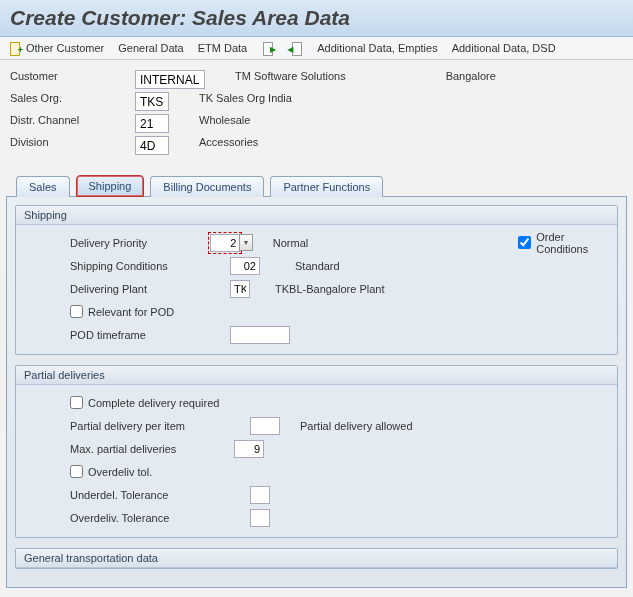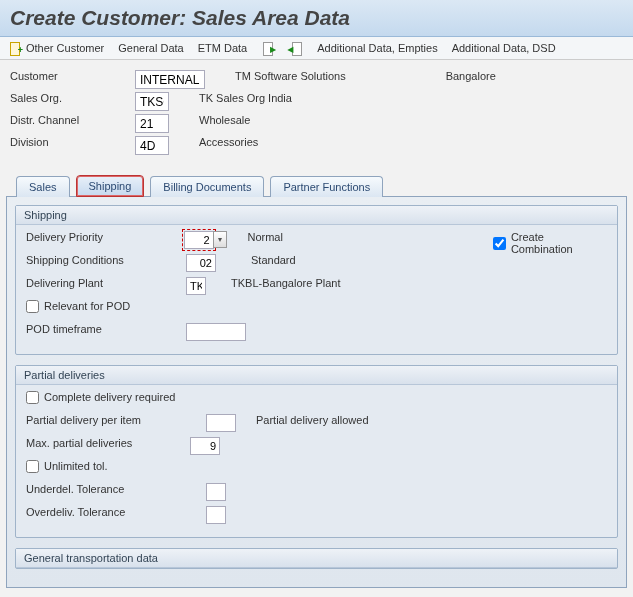--- a/index.html
+++ b/index.html
@@ -117,22 +117,23 @@
   border-bottom:1px solid #b7c6d8;
   padding:3px 8px;
   color:#345;
   font-size:11px;
 }
 .group-body {
   padding:6px 10px 8px 10px;
 }
 .frow {
   display:flex;
-  align-items:flex-start;
+  align-items:center;
   height:23px;
+  margin-left:44px;
 }
 .flabel { width: 160px; }
 .finput {
   border:1px solid #aab;
   background:#fff;
   padding:1px 3px;
   font-family:inherit;
   font-size:11px;
   height:18px;
   text-align:right;
@@ -224,21 +225,21 @@
     <div class="group">
       <div class="group-header">Shipping</div>
       <div class="group-body">
         <div class="frow">
           <span class="flabel">Delivery Priority</span>
           <input class="finput w30 focus-field" value="2" style="">
           <span class="f4help">▾</span>
           <span class="fdesc">Normal</span>
           <span class="chk-right">
             <input type="checkbox" class="checkbox" checked="" style="">
-            <span>Create Combination</span>
+            <span>Order Conditions</span>
           </span>
         </div>
         <div class="frow">
           <span class="flabel">Shipping Conditions</span>
           <input class="finput w30" value="02" style="">
           <span class="fdesc" style="margin-left:35px">Standard</span>
         </div>
         <div class="frow">
           <span class="flabel">Delivering Plant</span>
           <input class="finput w40" style="text-align: left;" value="TKBL">
@@ -266,21 +267,21 @@
           <span class="flabel" style="width:180px">Partial delivery per item</span>
           <input class="finput w30" value="" style="">
           <span class="fdesc">Partial delivery allowed</span>
         </div>
         <div class="frow">
           <span class="flabel" style="width:164px">Max. partial deliveries</span>
           <input class="finput w30" value="9" style="">
         </div>
         <div class="frow">
           <input type="checkbox" class="checkbox" style="">
-          <span>Unlimited tol.</span>
+          <span>Overdeliv tol.</span>
         </div>
         <div class="frow">
           <span class="flabel" style="width:180px">Underdel. Tolerance</span>
           <input class="finput w40" value="" style="">
         </div>
         <div class="frow">
           <span class="flabel" style="width:180px">Overdeliv. Tolerance</span>
           <input class="finput w40" value="" style="">
         </div>
       </div>

